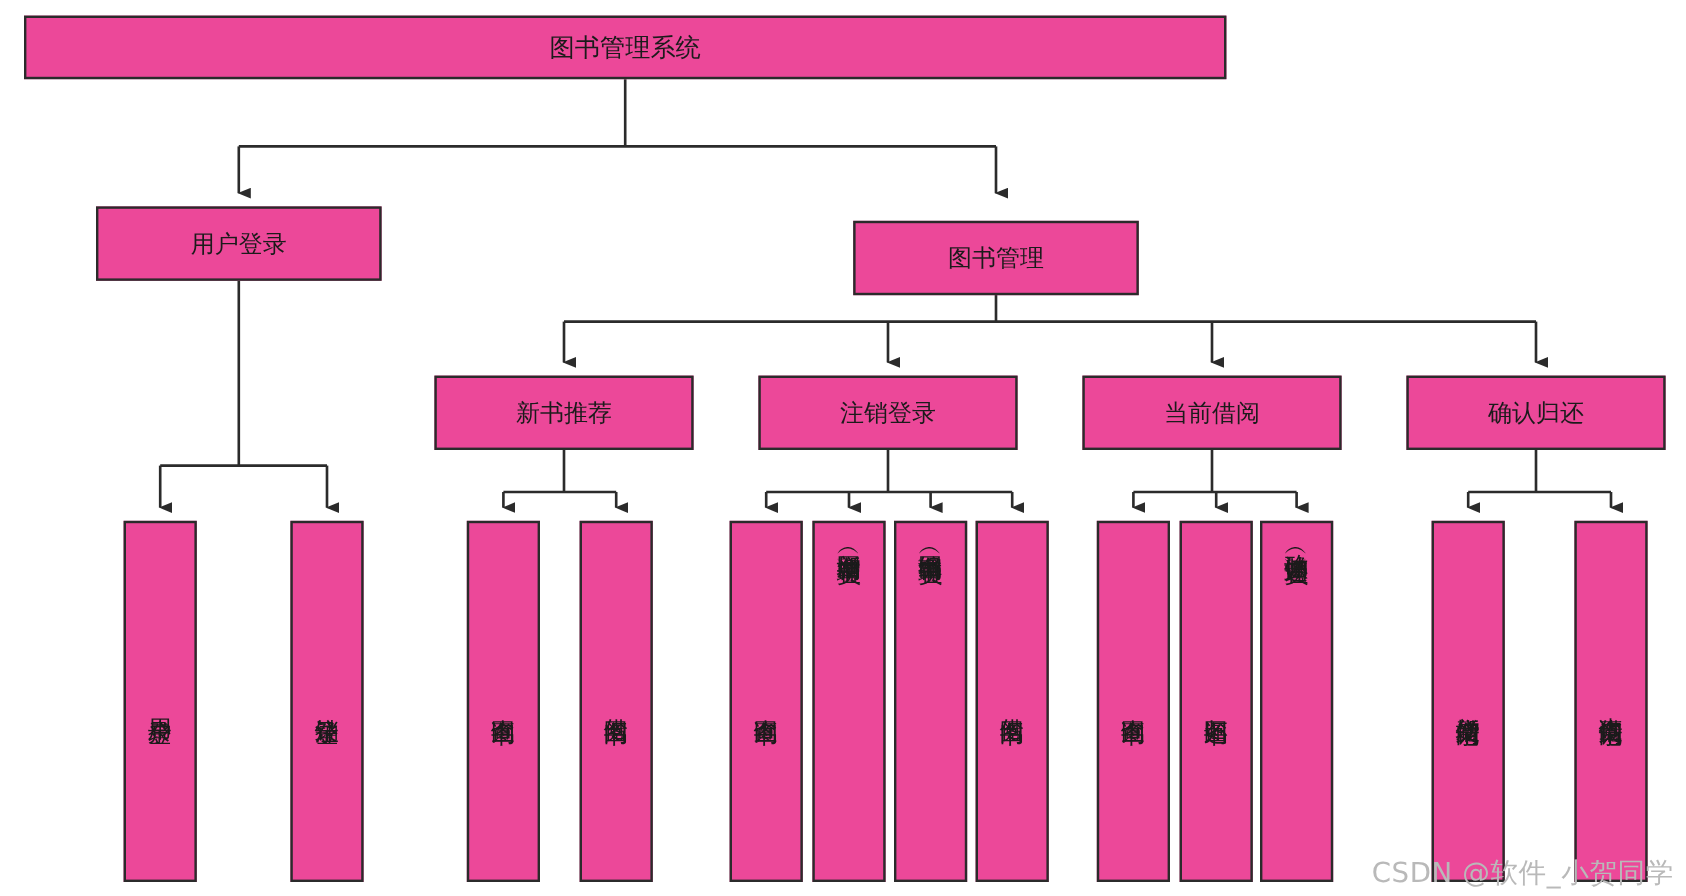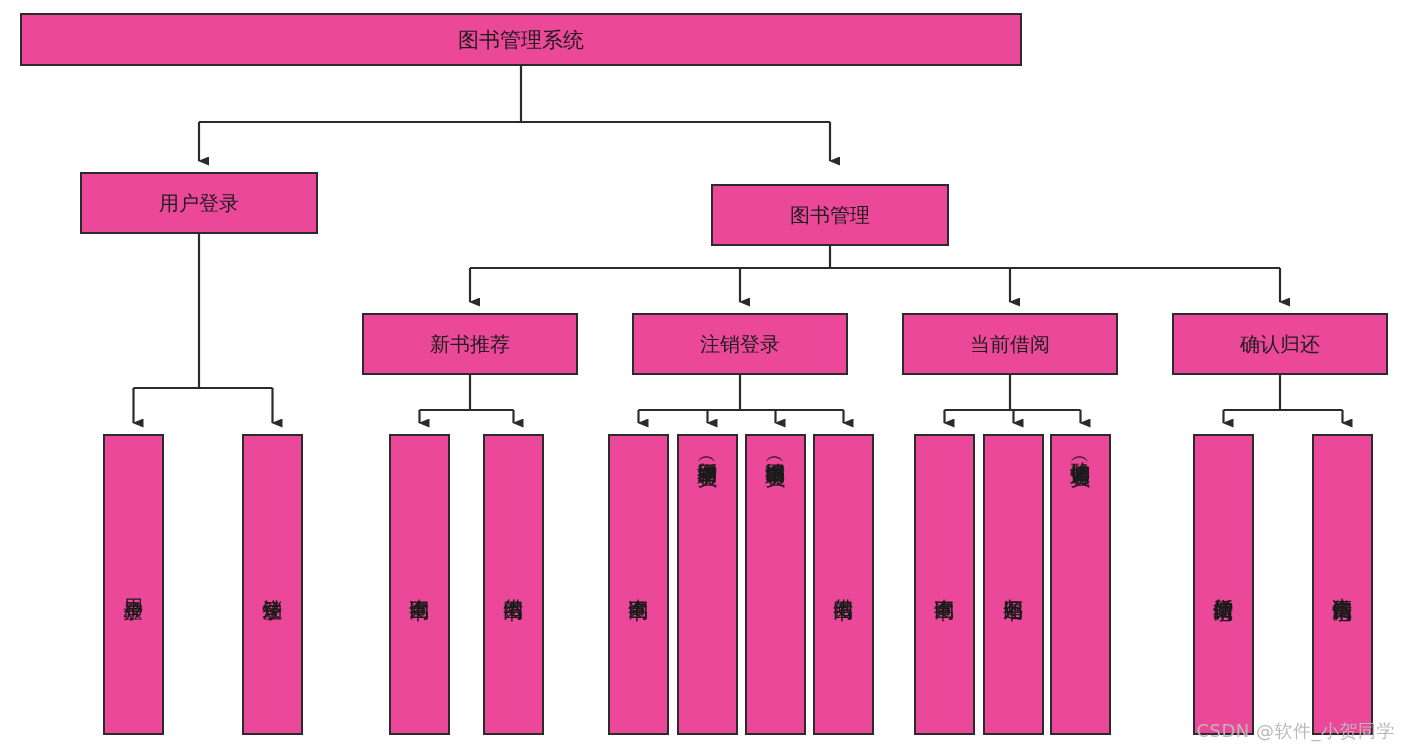--- a/index.html
+++ b/index.html
@@ -63,21 +63,21 @@
     align-items: center;
     padding-top: 0;
   }
   .hlabel {
     white-space: nowrap;
   }
   #watermark {
     position: absolute;
     right: 10px;
     bottom: 4px;
-    font-size: 18px;
+    font-size: 23px;
     color: #b9b9b9;
     white-space: nowrap;
     letter-spacing: 0.5px;
   }
 </style>
 </head>
 <body>
 
 <div id="canvas">
 

